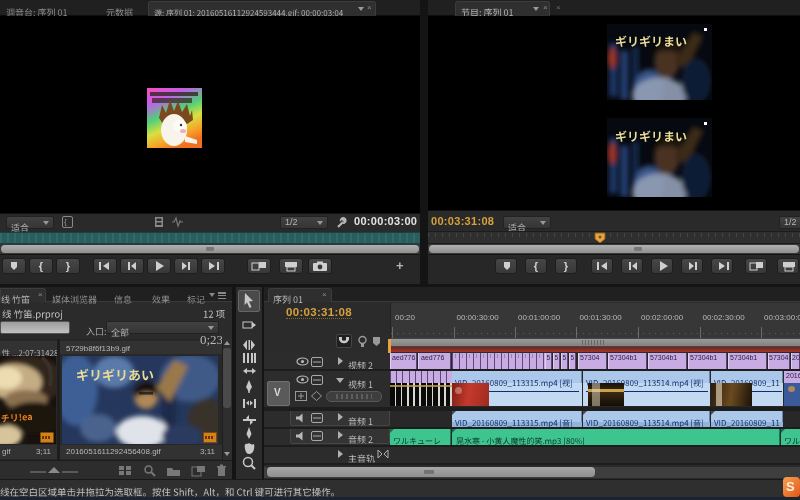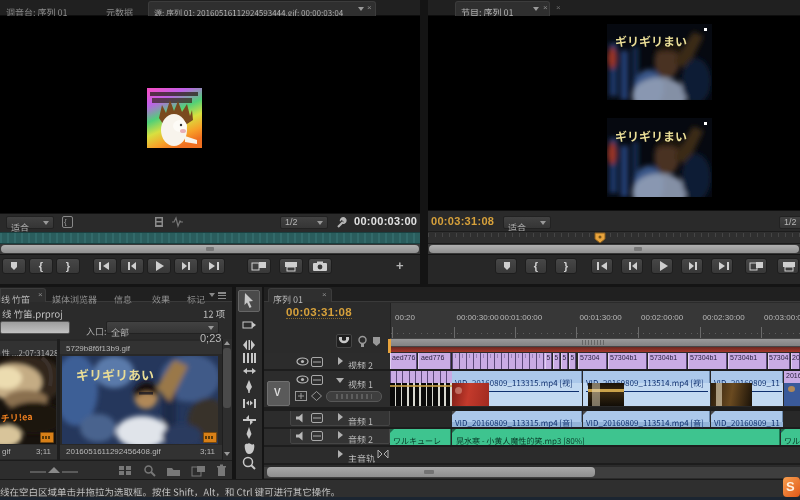--- a/index.html
+++ b/index.html
@@ -285,21 +285,21 @@
       <path d="M4.4 -7.7C3.5 -6.2 1.9 -4.9 0.2 -4.2C0.4 -4 0.6 -3.8 0.7 -3.6C1.1 -3.8 1.4 -4 1.8 -4.2V-3.6H4.1V-2.2H1.8V-1.6H4.1V-0.1H0.7V0.5H8.4V-0.1H4.9V-1.6H7.3V-2.2H4.9V-3.6H7.3V-4.2C7.6 -4 8 -3.8 8.3 -3.6C8.4 -3.8 8.6 -4 8.8 -4.1C7.3 -4.9 6 -5.8 4.9 -7.1L5 -7.4ZM1.8 -4.2C2.8 -4.9 3.8 -5.7 4.5 -6.7C5.4 -5.7 6.3 -4.9 7.3 -4.2Z M10.3 -5.7C10.5 -5.2 10.8 -4.5 10.8 -4.1L11.4 -4.3C11.4 -4.7 11.1 -5.3 10.9 -5.8ZM14.6 -7.1V0.7H15.2V-6.5H16.7C16.5 -5.8 16.1 -4.8 15.8 -4C16.6 -3.2 16.8 -2.6 16.8 -2C16.8 -1.7 16.7 -1.4 16.6 -1.3C16.5 -1.2 16.3 -1.2 16.2 -1.2C16 -1.2 15.8 -1.2 15.5 -1.2C15.6 -1 15.7 -0.7 15.7 -0.6C15.9 -0.6 16.2 -0.6 16.5 -0.6C16.7 -0.6 16.9 -0.7 17 -0.8C17.3 -1 17.4 -1.4 17.4 -1.9C17.4 -2.6 17.2 -3.3 16.4 -4.1C16.8 -4.9 17.2 -6 17.5 -6.8L17.1 -7.1L17 -7.1ZM11.2 -7.4C11.4 -7.1 11.5 -6.8 11.6 -6.5H9.7V-5.9H14V-6.5H12.3C12.2 -6.8 12 -7.3 11.8 -7.6ZM12.9 -5.8C12.8 -5.3 12.5 -4.6 12.2 -4.1H9.5V-3.4H14.2V-4.1H12.9C13.1 -4.5 13.4 -5.1 13.6 -5.7ZM10 -2.6V0.7H10.6V0.2H13.1V0.6H13.8V-2.6ZM10.6 -0.4V-2H13.1V-0.4Z" fill="#b5b5b5"></path>
     </svg></div>
 <div class="a" style="left:208px;top:326px;width:0;height:0;border-left:3px solid transparent;border-right:3px solid transparent;border-top:4px solid #999"></div>
 <div class="a" style="left:0;top:339px;width:232px;height:121px;background:#282828"></div>
 <div class="a" style="left:0;top:341px;width:57px;height:13px;background:#323232"></div>
 <div class="a" style="left:60px;top:341px;width:162px;height:13px;background:#323232"></div>
 <div style="position:absolute;left:2px;top:343px;"><svg width="56" height="8" viewBox="0 -7.0 56 8.0" style="overflow:visible">
       <path d="M1.4 -6.7V0.6H2V-6.7ZM0.6 -5.2C0.6 -4.6 0.4 -3.7 0.2 -3.1L0.7 -3C0.9 -3.6 1 -4.5 1.1 -5.1ZM2 -5.2C2.3 -4.8 2.5 -4.2 2.6 -3.9L3 -4.1C2.9 -4.4 2.7 -5 2.5 -5.4ZM2.7 -0.2V0.4H7.6V-0.2H5.6V-2.2H7.2V-2.8H5.6V-4.4H7.4V-5H5.6V-6.7H5V-5H4C4.1 -5.4 4.2 -5.8 4.3 -6.3L3.7 -6.4C3.5 -5.3 3.2 -4.2 2.7 -3.5C2.8 -3.4 3.1 -3.3 3.2 -3.2C3.4 -3.5 3.6 -4 3.8 -4.4H5V-2.8H3.3V-2.2H5V-0.2Z M10.9 0.1C11.2 0.1 11.4 -0.1 11.4 -0.4C11.4 -0.8 11.2 -1 10.9 -1C10.6 -1 10.4 -0.8 10.4 -0.4C10.4 -0.1 10.6 0.1 10.9 0.1Z M13.1 0.1C13.4 0.1 13.7 -0.1 13.7 -0.4C13.7 -0.8 13.4 -1 13.1 -1C12.8 -1 12.6 -0.8 12.6 -0.4C12.6 -0.1 12.8 0.1 13.1 0.1Z M15.4 0.1C15.6 0.1 15.9 -0.1 15.9 -0.4C15.9 -0.8 15.6 -1 15.4 -1C15.1 -1 14.8 -0.8 14.8 -0.4C14.8 -0.1 15.1 0.1 15.4 0.1Z M16.8 0H20.5V-0.6H18.9C18.6 -0.6 18.2 -0.6 17.9 -0.6C19.3 -1.9 20.2 -3.1 20.2 -4.2C20.2 -5.3 19.6 -6 18.5 -6C17.8 -6 17.3 -5.6 16.8 -5.1L17.2 -4.7C17.5 -5.1 17.9 -5.4 18.4 -5.4C19.2 -5.4 19.5 -4.9 19.5 -4.2C19.5 -3.2 18.7 -2 16.8 -0.4Z M22 -3.1C22.3 -3.1 22.5 -3.3 22.5 -3.7C22.5 -4 22.3 -4.2 22 -4.2C21.7 -4.2 21.5 -4 21.5 -3.7C21.5 -3.3 21.7 -3.1 22 -3.1ZM22 0.1C22.3 0.1 22.5 -0.1 22.5 -0.4C22.5 -0.8 22.3 -1 22 -1C21.7 -1 21.5 -0.8 21.5 -0.4C21.5 -0.1 21.7 0.1 22 0.1Z M25.4 0.1C26.5 0.1 27.2 -0.9 27.2 -3C27.2 -5 26.5 -6 25.4 -6C24.2 -6 23.5 -5 23.5 -3C23.5 -0.9 24.2 0.1 25.4 0.1ZM25.4 -0.5C24.7 -0.5 24.2 -1.2 24.2 -3C24.2 -4.7 24.7 -5.4 25.4 -5.4C26 -5.4 26.5 -4.7 26.5 -3C26.5 -1.2 26 -0.5 25.4 -0.5Z M29.2 0H29.9C30 -2.3 30.3 -3.7 31.6 -5.4V-5.9H28V-5.2H30.8C29.7 -3.6 29.3 -2.2 29.2 0Z M33.1 -3.1C33.4 -3.1 33.6 -3.3 33.6 -3.7C33.6 -4 33.4 -4.2 33.1 -4.2C32.8 -4.2 32.6 -4 32.6 -3.7C32.6 -3.3 32.8 -3.1 33.1 -3.1ZM33.1 0.1C33.4 0.1 33.6 -0.1 33.6 -0.4C33.6 -0.8 33.4 -1 33.1 -1C32.8 -1 32.6 -0.8 32.6 -0.4C32.6 -0.1 32.8 0.1 33.1 0.1Z M36.3 0.1C37.4 0.1 38.2 -0.5 38.2 -1.6C38.2 -2.4 37.7 -2.9 37 -3.1V-3.1C37.6 -3.3 38 -3.8 38 -4.5C38 -5.4 37.3 -6 36.3 -6C35.6 -6 35.1 -5.7 34.7 -5.3L35.1 -4.8C35.4 -5.1 35.8 -5.4 36.3 -5.4C36.9 -5.4 37.3 -5 37.3 -4.4C37.3 -3.8 36.9 -3.3 35.7 -3.3V-2.8C37 -2.8 37.5 -2.3 37.5 -1.6C37.5 -0.9 37 -0.5 36.3 -0.5C35.6 -0.5 35.2 -0.8 34.8 -1.2L34.5 -0.7C34.8 -0.3 35.4 0.1 36.3 0.1Z M39.4 0H42.6V-0.6H41.4V-5.9H40.9C40.5 -5.7 40.2 -5.5 39.6 -5.4V-5H40.7V-0.6H39.4Z M45.8 0H46.5V-1.6H47.3V-2.2H46.5V-5.9H45.7L43.3 -2.1V-1.6H45.8ZM45.8 -2.2H44L45.4 -4.2C45.5 -4.5 45.7 -4.8 45.8 -5.1H45.9C45.9 -4.8 45.8 -4.3 45.8 -4Z M47.9 0H51.6V-0.6H50C49.7 -0.6 49.3 -0.6 49 -0.6C50.4 -1.9 51.3 -3.1 51.3 -4.2C51.3 -5.3 50.6 -6 49.6 -6C48.9 -6 48.3 -5.6 47.9 -5.1L48.3 -4.7C48.6 -5.1 49 -5.4 49.5 -5.4C50.2 -5.4 50.6 -4.9 50.6 -4.2C50.6 -3.2 49.7 -2 47.9 -0.4Z M54.2 0.1C55.3 0.1 56.1 -0.6 56.1 -1.4C56.1 -2.2 55.6 -2.7 55.1 -3V-3C55.4 -3.3 55.9 -3.8 55.9 -4.4C55.9 -5.3 55.2 -6 54.2 -6C53.3 -6 52.6 -5.4 52.6 -4.5C52.6 -3.8 53 -3.4 53.4 -3.1V-3.1C52.9 -2.8 52.4 -2.2 52.4 -1.5C52.4 -0.6 53.1 0.1 54.2 0.1ZM54.6 -3.2C53.9 -3.5 53.3 -3.8 53.3 -4.5C53.3 -5 53.7 -5.4 54.2 -5.4C54.9 -5.4 55.2 -5 55.2 -4.4C55.2 -3.9 55 -3.5 54.6 -3.2ZM54.2 -0.4C53.5 -0.4 53 -0.9 53 -1.5C53 -2.1 53.3 -2.5 53.8 -2.8C54.6 -2.5 55.4 -2.2 55.4 -1.4C55.4 -0.8 54.9 -0.4 54.2 -0.4Z" fill="#b8b8b8"></path>
     </svg></div>
 <div style="position:absolute;left:66px;top:343.5px;font-size:8px;color:#b8b8b8;white-space:nowrap;">5729b8f6f13b9.gif</div>
-<div style="position:absolute;left:200px;top:332px;font-size:11px;color:#b8b8b8;white-space:nowrap;">0;23</div>
+<div style="position:absolute;left:200px;top:332px;font-size:13px;color:#b8b8b8;white-space:nowrap;font-family:Liberation Serif, serif;">0;23</div>
 <div class="a" style="left:57px;top:339px;width:3px;height:121px;background:#1e1e1e"></div>
 <div class="a" style="left:0;top:356px;width:56px;height:88px">
 <svg width="56" height="88" viewBox="0 0 56 88">
 <defs>
         <filter id="bf" x="-20%" y="-20%" width="140%" height="140%">
           <feGaussianBlur stdDeviation="2"></feGaussianBlur>
         </filter>
       </defs>
 <rect width="56" height="88" fill="#17120d"></rect>
 <g filter="url(#bf)">
@@ -453,21 +453,21 @@
     <rect x="4" y="9" width="3" height="3" fill="#999"></rect>
   </svg>
 <svg class="a" style="left:372px;top:336px" width="9" height="11">
     <path d="M1 1 h7 v6 l-3.5 3 l-3.5-3 z" fill="#999"></path>
   </svg>
 <div class="a" style="left:390px;top:303px;width:410px;height:35px;background:#373737;border-left:1px solid #222"></div>
 <div style="position:absolute;left:395.0px;top:313px;font-size:8px;color:#b9b9b9;white-space:nowrap;">00:20</div>
 <div class="a" style="left:392px;top:327px;width:1px;height:11px;background:#6a6a6a"></div>
 <div style="position:absolute;left:456.5px;top:313px;font-size:8px;color:#b9b9b9;white-space:nowrap;">00:00:30:00</div>
 <div class="a" style="left:454px;top:327px;width:1px;height:11px;background:#6a6a6a"></div>
-<div style="position:absolute;left:500px;top:313px;font-size:8px;color:#b9b9b9;white-space:nowrap;">00:01:00:00</div>
+<div style="position:absolute;left:518.0px;top:313px;font-size:8px;color:#b9b9b9;white-space:nowrap;">00:01:00:00</div>
 <div class="a" style="left:515px;top:327px;width:1px;height:11px;background:#6a6a6a"></div>
 <div style="position:absolute;left:579.5px;top:313px;font-size:8px;color:#b9b9b9;white-space:nowrap;">00:01:30:00</div>
 <div class="a" style="left:576px;top:327px;width:1px;height:11px;background:#6a6a6a"></div>
 <div style="position:absolute;left:641.0px;top:313px;font-size:8px;color:#b9b9b9;white-space:nowrap;">00:02:00:00</div>
 <div class="a" style="left:638px;top:327px;width:1px;height:11px;background:#6a6a6a"></div>
 <div style="position:absolute;left:702.5px;top:313px;font-size:8px;color:#b9b9b9;white-space:nowrap;">00:02:30:00</div>
 <div class="a" style="left:700px;top:327px;width:1px;height:11px;background:#6a6a6a"></div>
 <div style="position:absolute;left:764.0px;top:313px;font-size:8px;color:#b9b9b9;white-space:nowrap;">00:03:00:00</div>
 <div class="a" style="left:761px;top:327px;width:1px;height:11px;background:#6a6a6a"></div>
 <div class="a" style="left:391px;top:333px;width:409px;height:1px;background-image:repeating-linear-gradient(90deg,#5e5e5e 0 1px,transparent 1px 6px)"></div>

